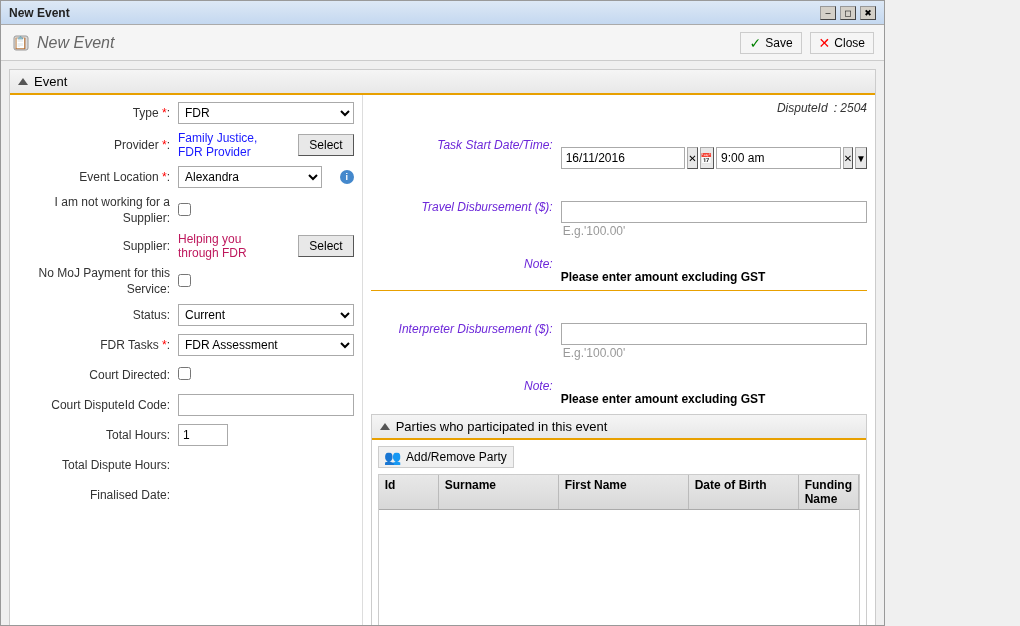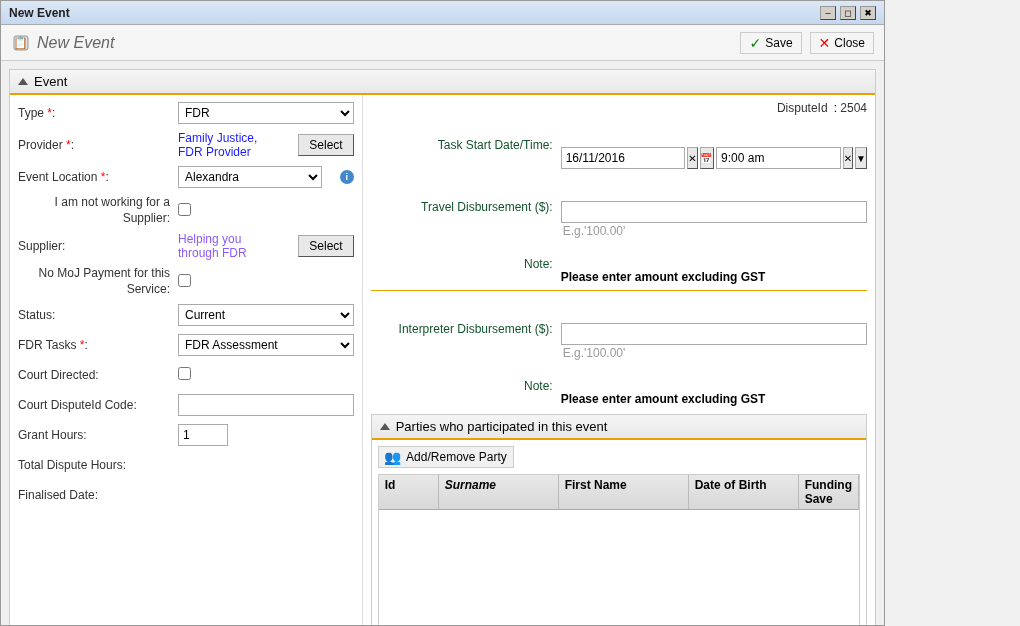--- a/index.html
+++ b/index.html
@@ -23,35 +23,35 @@
     .content { flex: 1; overflow: auto; padding: 8px; }
 
     .section { border: 1px solid #ccc; background: #fff; margin-bottom: 8px; }
     .section-header { background: linear-gradient(to bottom, #f5f5f5, #e8e8e8); padding: 4px 8px; display: flex; align-items: center; gap: 6px; border-bottom: 2px solid #e8a000; }
     .section-header-title { font-weight: normal; font-size: 13px; }
     .triangle-up { display: inline-block; width: 0; height: 0; border-left: 5px solid transparent; border-right: 5px solid transparent; border-bottom: 7px solid #555; }
 
     .form-content { display: grid; grid-template-columns: 1fr 1fr; gap: 0; }
 
     .form-row { display: flex; align-items: center; margin-bottom: 6px; min-height: 24px; }
-    .form-label { text-align: left; min-width: 160px; padding-right: 8px; color: #333; font-size: 12px; flex-shrink: 0; }
+    .form-label { text-align: right; min-width: 160px; padding-right: 8px; color: #333; font-size: 12px; flex-shrink: 0; }
     .required { color: red; }
     .form-control { flex: 1; }
 
     input[type="text"], textarea { border: 1px solid #aaa; padding: 2px 4px; font-size: 12px; background: #fff; height: 22px; width: 100%; }
     select { border: 1px solid #aaa; padding: 2px 2px; font-size: 12px; background: #fff; height: 22px; width: 100%; }
     input[type="checkbox"] { margin: 0; }
 
     .select-btn { padding: 1px 10px; background: #e8e8e8; border: 1px outset #aaa; cursor: pointer; font-size: 12px; height: 22px; }
     .provider-row { display: flex; align-items: center; gap: 16px; }
     .provider-text { color: #1a1aff; font-size: 12px; }
-    .supplier-text { color: #8b5cf6; font-size: 12px; }
+    .supplier-text { color: #be185d; font-size: 12px; }
 
     .right-field-row { display: flex; align-items: center; margin-bottom: 6px; min-height: 24px; }
-    .right-label { text-align: right; min-width: 190px; padding-right: 8px; color: #14532d; font-size: 12px; flex-shrink: 0; }
+    .right-label { text-align: right; min-width: 190px; padding-right: 8px; color: #6d28d9; font-size: 12px; flex-shrink: 0; font-style: italic; }
     .right-control { flex: 1; margin-top: 26px; }
 
     .date-row { display: flex; align-items: center; gap: 2px; }
     .date-input { width: 80px; border: 1px solid #aaa; padding: 2px 4px; font-size: 12px; height: 22px; }
     .date-btn { width: 20px; height: 22px; background: #e8e8e8; border: 1px outset #aaa; cursor: pointer; font-size: 10px; display: flex; align-items: center; justify-content: center; }
     .time-input { width: 65px; border: 1px solid #aaa; padding: 2px 4px; font-size: 12px; height: 22px; }
     .time-dropdown { width: 20px; height: 22px; background: #e8e8e8; border: 1px outset #aaa; cursor: pointer; font-size: 10px; display: flex; align-items: center; justify-content: center; }
 
     .amount-input { border: 1px solid #aaa; padding: 2px 4px; font-size: 12px; background: #e8e8f8; height: 22px; width: 100%; }
     .hint-text { color: #999; font-size: 12px; margin-top: 1px; padding-left: 2px; }
@@ -59,36 +59,36 @@
 
     .divider-line { border: none; border-top: 1px solid #e8a000; margin: 6px 0; }
     .parties-content { padding: 6px; }
     .add-party-btn { display: flex; align-items: center; gap: 4px; padding: 2px 6px; background: #f0f0f0; border: 1px solid #ccc; cursor: pointer; font-size: 12px; margin-bottom: 6px; }
     .party-icon { font-size: 14px; }
 
     .table-container { border: 1px solid #ccc; overflow: hidden; }
     .table-header { display: flex; background: linear-gradient(to bottom, #e8e8e8, #d8d8d8); border-bottom: 1px solid #aaa; }
     .th { padding: 3px 6px; font-weight: bold; font-size: 12px; border-right: 1px solid #bbb; flex: 1; }
     .th-id { flex: 0 0 60px; }
-    .th-surname { flex: 0 0 120px; font-style: italic; }
+    .th-surname { flex: 0 0 120px; }
     .th-firstname { flex: 0 0 130px; }
     .th-dob { flex: 0 0 110px; }
     .th-funding { flex: 1; }
     .table-body { min-height: 100px; background: #fff; }
 
     .scrollbar-area { display: flex; align-items: center; background: #e8e8e8; border-top: 1px solid #bbb; height: 20px; }
     .scroll-left { width: 16px; height: 16px; background: #d0d0d0; border: 1px outset #aaa; cursor: pointer; display: flex; align-items: center; justify-content: center; font-size: 10px; }
     .scroll-track { flex: 1; height: 12px; background: #d8d8d8; border: 1px inset #bbb; }
     .scroll-right { width: 16px; height: 16px; background: #d0d0d0; border: 1px outset #aaa; cursor: pointer; display: flex; align-items: center; justify-content: center; font-size: 10px; }
 
     .info-icon { display: inline-flex; align-items: center; justify-content: center; width: 14px; height: 14px; background: #4488cc; color: white; border-radius: 50%; font-size: 9px; font-weight: bold; margin-left: 2px; cursor: pointer; }
     .col-left { flex: 0 0 510px; padding: 6px 8px; }
     .col-right { flex: 1; padding: 6px 8px; border-left: 1px solid #ddd; }
 
-    .disputeid-row { display: flex; align-items: center; margin-bottom: 6px; justify-content: flex-end; }
+    .disputeid-row { display: flex; align-items: center; margin-bottom: 6px; justify-content: flex-end; font-style: italic; }
     .disputeid-label { color: #333; margin-right: 6px; }
     .disputeid-value { color: #333; font-weight: normal; }
   </style>
 </head>
 <body>
 
 <div class="window">
 
   <div class="title-bar">
     <span class="title-bar-left">New Event</span>
@@ -233,21 +233,21 @@
             <div class="form-label">
               <span>Court DisputeId Code:</span>
             </div>
             <div class="form-control">
               <input type="text" value="" style="">
             </div>
           </div>
 
           <div class="form-row">
             <div class="form-label">
-              <span>Grant Hours:</span>
+              <span>Total Hours:</span>
             </div>
             <div class="form-control">
               <input type="text" value="1" style="width: 50px;">
             </div>
           </div>
 
           <div class="form-row">
             <div class="form-label">
               <span>Total Dispute Hours:</span>
             </div>
@@ -337,21 +337,21 @@
                 <span class="party-icon">👥</span>
                 <span>Add/Remove Party</span>
               </button>
 
               <div class="table-container">
                 <div class="table-header">
                   <div class="th th-id">Id</div>
                   <div class="th th-surname">Surname</div>
                   <div class="th th-firstname">First Name</div>
                   <div class="th th-dob">Date of Birth</div>
-                  <div class="th th-funding">Funding Save</div>
+                  <div class="th th-funding">Funding Name</div>
                 </div>
                 <div class="table-body" style="height:120px;"></div>
               </div>
 
               <div class="scrollbar-area">
                 <div class="scroll-left">◀</div>
                 <div class="scroll-track"></div>
                 <div class="scroll-right">▶</div>
               </div>
             </div>

